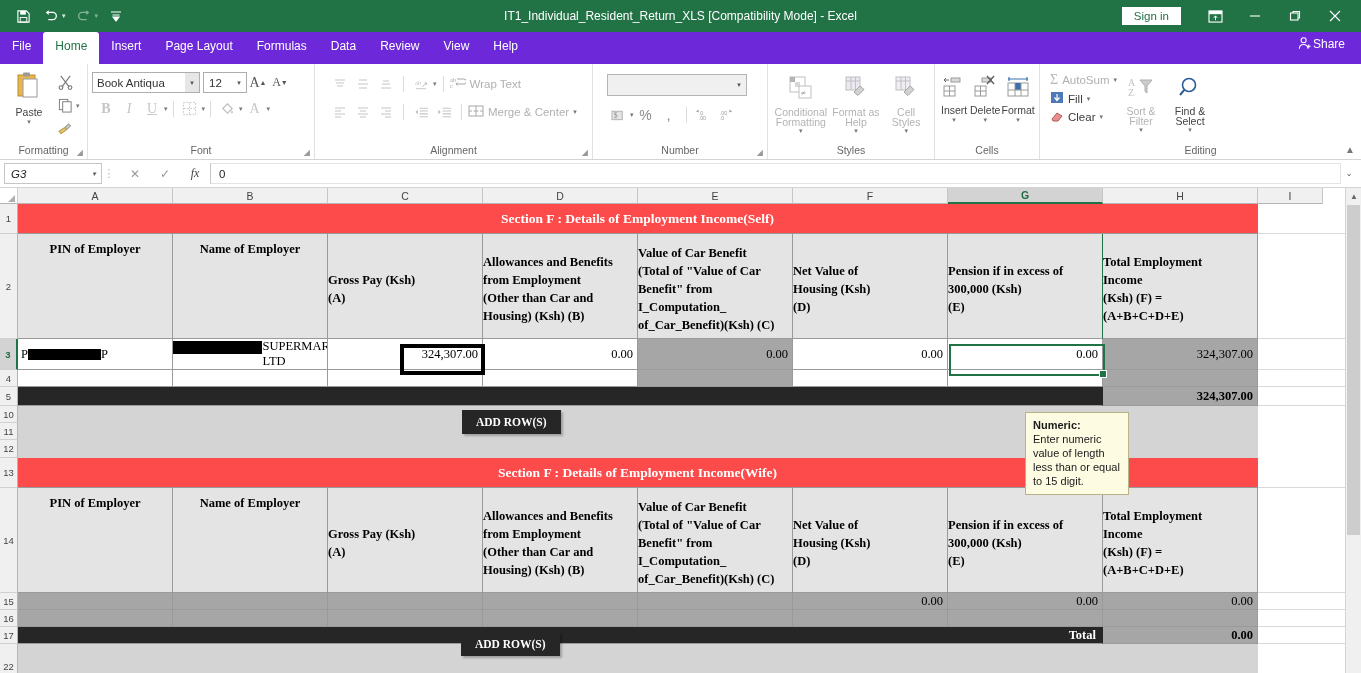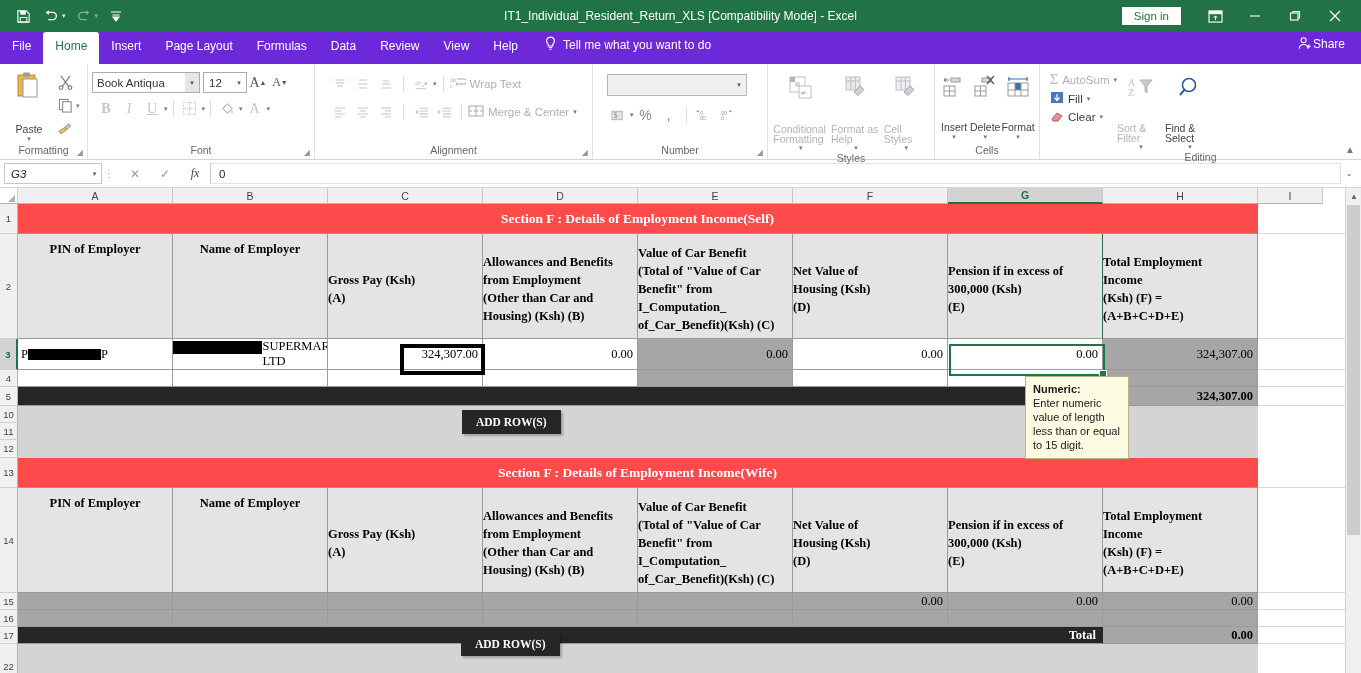--- a/index.html
+++ b/index.html
@@ -49,21 +49,21 @@
     height: 96px; background: #fff; border-bottom: 1px solid #d4d4d4;
     display: flex; align-items: stretch; position: relative;
   }
   .grp { display: flex; flex-direction: column; border-right: 1px solid #e1e1e1; position: relative; padding: 3px 4px 0 4px; }
   .grp-body { flex: 1; display: flex; align-items: flex-start; }
   .grp-label { text-align: center; font-size: 10.5px; color: #666; padding-bottom: 3px; }
   .dialog-launcher { position: absolute; right: 4px; bottom: 2px; font-size: 8px; color: #999; }
 
   .big-btn { display: flex; flex-direction: column; align-items: center; width: 50px; padding-top: 4px; }
   .big-ico { font-size: 24px; line-height: 26px; color: #5a5a5a; }
-  .big-lbl { font-size: 10.5px; color: #444; text-align: left; line-height: 11px; margin-top: 18px; }
+  .big-lbl { font-size: 10.5px; color: #444; text-align: center; line-height: 11px; margin-top: 1px; }
   .big-lbl.dim { color: #b3b3b3; }
   .mini-caret { font-size: 7px; color: #777; }
 
   .sm-ico { width: 22px; height: 21px; display: flex; align-items: center; justify-content: center; font-size: 13px; color: #8a8a8a; }
   .sm-ico.dim { color: #c6c6c6; }
   .row-icons { display: flex; align-items: center; gap: 1px; }
 
   .fontname {
     width: 108px; height: 21px; border: 1px solid #adadad; background: #fff;
     font-size: 11.5px; display: flex; align-items: center; padding-left: 4px; color: #333;
@@ -142,21 +142,21 @@
 
   .addrow {
     position: absolute; background: #262626; color: #fff; font-weight: bold;
     font-size: 11.5px; font-family: "Liberation Serif", serif;
     padding: 6px 14px; z-index: 15; box-shadow: 2px 2px 2px rgba(0,0,0,.25);
   }
 
   .tooltip {
     position: absolute; background: #fdfbe2; border: 1px solid #b9b487;
     font-size: 11px; color: #1a1a1a; padding: 5px 7px 6px 7px; line-height: 14px;
-    width: 104px; z-index: 30; font-family: "Liberation Sans", sans-serif;
+    width: 104px; z-index: 30; font-family: "Liberation Sans", sans-serif; margin-top: 36px;
   }
   .tooltip b { display: block; }
 
   .vscroll { position: absolute; right: 0; top: 0; width: 16px; height: 485px; background: #f0f0f0; border-left: 1px solid #d4d4d4; z-index: 25;}
   .vs-arrow { width: 16px; height: 16px; display: flex; align-items: center; justify-content: center; font-size: 8px; color: #666; background: #f0f0f0; }
   .vs-thumb { position: absolute; top: 17px; left: 1px; width: 13px; height: 330px; background: #cdcdcd; }
   .ribbon-collapse { position: absolute; right: 6px; bottom: 4px; font-size: 10px; color: #777; }
 </style>
 </head>
 <body>
@@ -222,29 +222,20 @@
 <div class="tabbar">
   <div class="tab">File</div>
   <div class="tab active">Home</div>
   <div class="tab">Insert</div>
   <div class="tab">Page Layout</div>
   <div class="tab">Formulas</div>
   <div class="tab">Data</div>
   <div class="tab">Review</div>
   <div class="tab">View</div>
   <div class="tab">Help</div>
-  <div class="tellme">
-    <span class="bulb">
-      <svg width="13" height="15" viewBox="0 0 13 15">
-          <path d="M6.5 1a4 4 0 0 0-2.3 7.2V10h4.6V8.2A4 4 0 0 0 6.5 1z" fill="none" stroke="#fff" stroke-width="1.1"></path>
-          <path d="M4.8 11.5h3.4M5.3 13.3h2.4" stroke="#fff" stroke-width="1.1"></path>
-        </svg>
-    </span>
-    <span>Tell me what you want to do</span>
-  </div>
   <div class="share">
     <span>
       <svg width="15" height="14" viewBox="0 0 16 14">
           <circle cx="6" cy="4" r="2.7" fill="none" stroke="#fff" stroke-width="1.1"></circle>
           <path d="M1.5 13c0-2.7 2-4.3 4.5-4.3s4.5 1.6 4.5 4.3" fill="none" stroke="#fff" stroke-width="1.1"></path>
           <path d="M11.5 8.5v4M9.5 10.5h4" stroke="#fff" stroke-width="1.1"></path>
         </svg>
     </span>
     <span>Share</span>
   </div>

